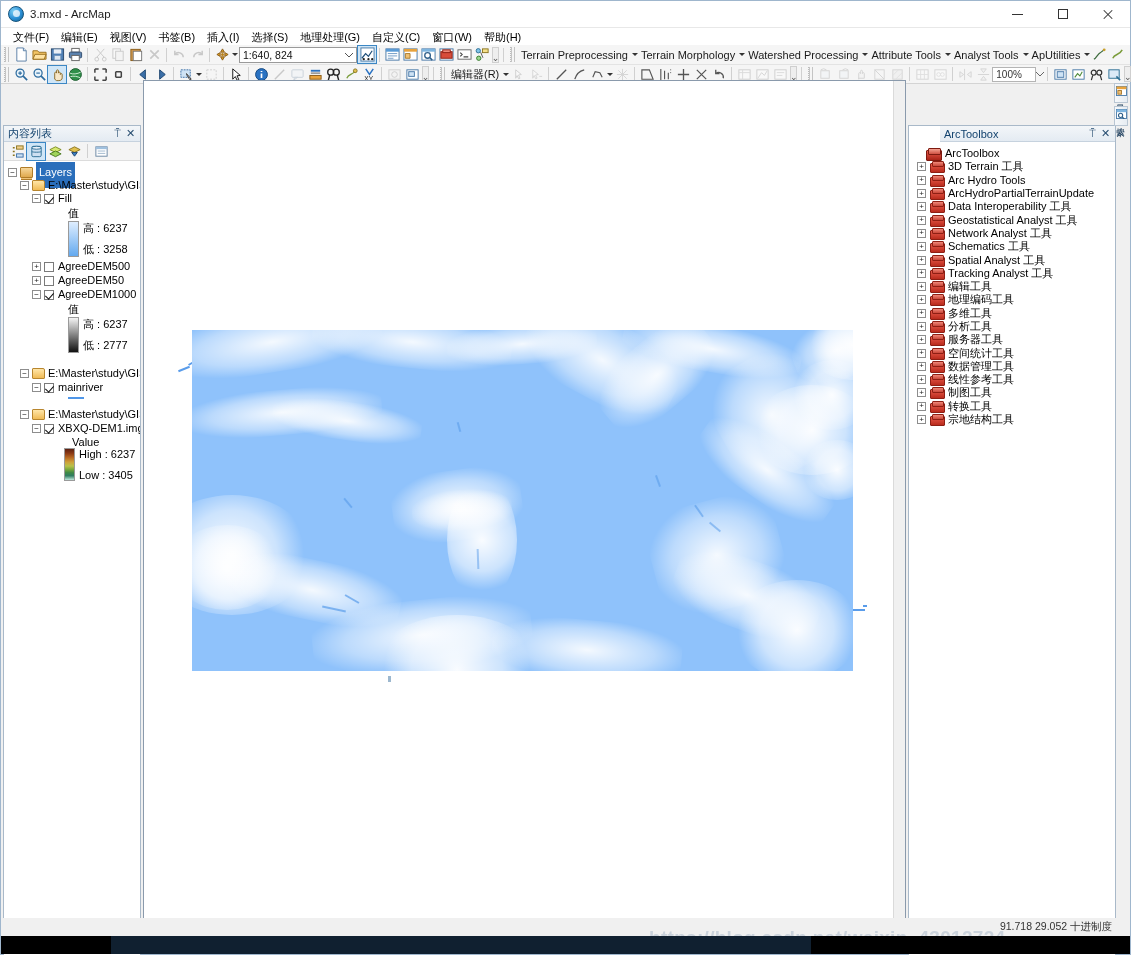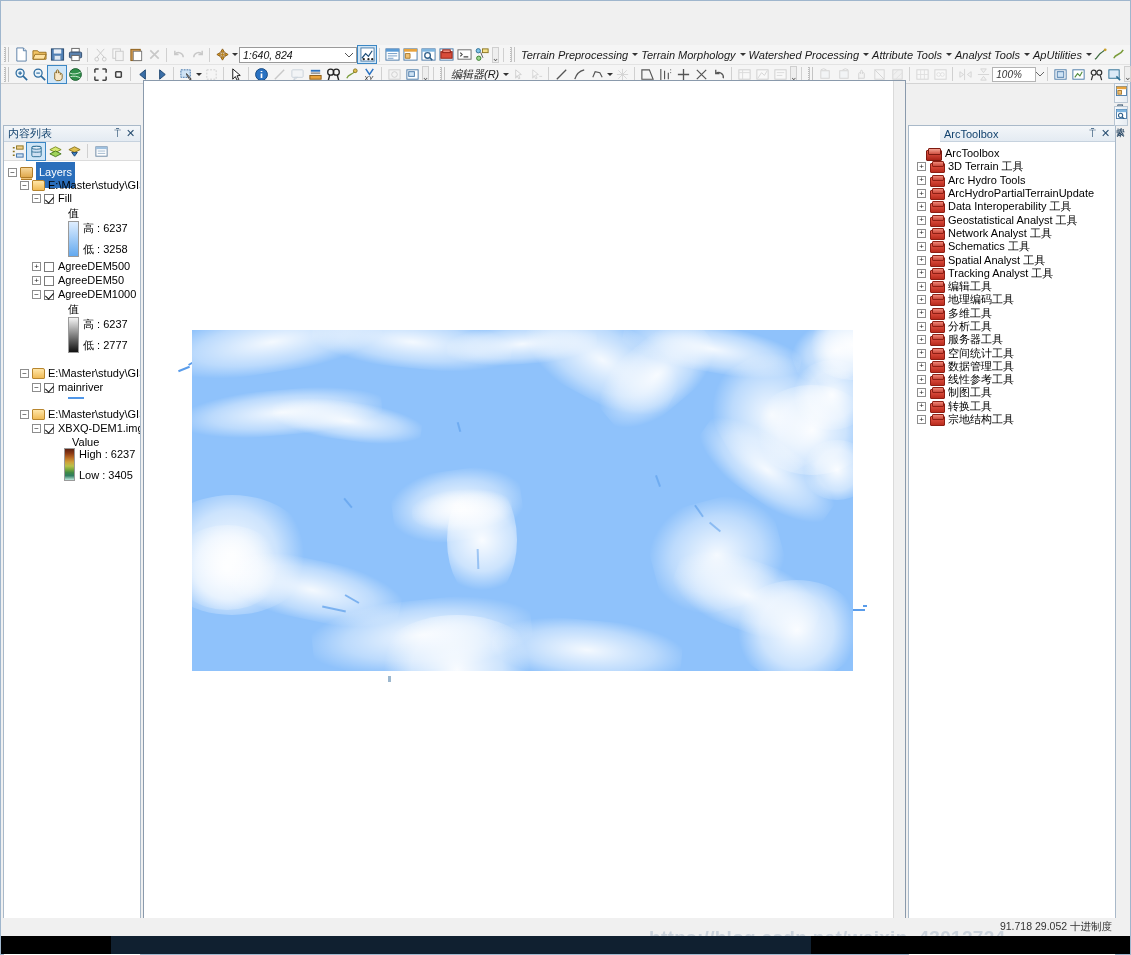--- a/index.html
+++ b/index.html
@@ -63,21 +63,20 @@
     padding: 1px 6px; font-size: 11px; color: #000; white-space: nowrap;
     line-height: 14px;
   }
 
   
   .toolbar-row {
     position: absolute; left: 0; width: 1129px; height: 20px;
     background: #f5f5f5;
     display: flex; align-items: center;
     border-bottom: 1px solid #e3e3e3;
-    font-style: italic;
   }
   #tb1 { top: 44px; }
   #tb2 { top: 64px; height: 19px; border-bottom: 1px solid #d4d4d4; }
 
   .grip {
     width: 6px; height: 15px; margin: 0 2px 0 3px;
     background-image: linear-gradient(to right,#c4c4c4 1px, transparent 1px);
     background-size: 3px 100%;
     border-left: 1px dotted #bbb;
     flex: 0 0 auto;
@@ -308,21 +307,48 @@
     font-size: 19px; font-weight: bold; color: rgba(150,170,190,.42);
     letter-spacing: .3px; white-space: nowrap; pointer-events:none;
     font-family: "Liberation Sans", sans-serif;
   }
 </style>
 </head>
 <body>
 
 <div id="app">
 
-
+  <div id="titlebar">
+    <div class="app-icon"></div>
+    <span id="title-text">3.mxd - ArcMap</span>
+    <div id="winbtns">
+      <div class="winbtn">
+          <span class="wb-min"></span>
+        </div>
+      <div class="winbtn">
+          <span class="wb-max"></span>
+        </div>
+      <div class="winbtn close">
+          <span class="wb-close"></span>
+        </div>
+    </div>
+  </div>
+
+  <div id="menubar">
+    <span class="menu-item">文件(F)</span>
+    <span class="menu-item">编辑(E)</span>
+    <span class="menu-item">视图(V)</span>
+    <span class="menu-item">书签(B)</span>
+    <span class="menu-item">插入(I)</span>
+    <span class="menu-item">选择(S)</span>
+    <span class="menu-item">地理处理(G)</span>
+    <span class="menu-item">自定义(C)</span>
+    <span class="menu-item">窗口(W)</span>
+    <span class="menu-item">帮助(H)</span>
+  </div>
 
   <div class="toolbar-row" id="tb1">
     <span class="grip"></span>
 
     <span class="tbtn">
       <svg class="ico" viewBox="0 0 16 16">
           <path d="M3 1h7l3 3v11H3z" fill="#fff" stroke="#5b7fa6" stroke-width="1"></path>
           <path d="M10 1v3h3" fill="#d8e6f2" stroke="#5b7fa6" stroke-width="1"></path>
         </svg>
     </span>

